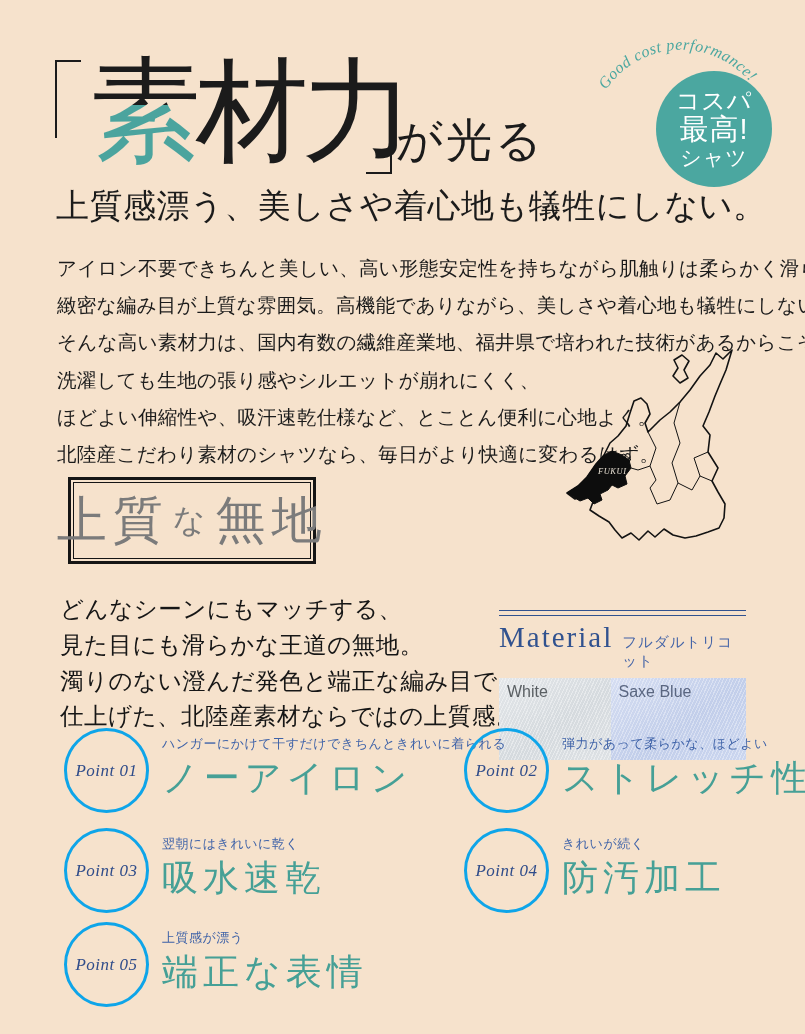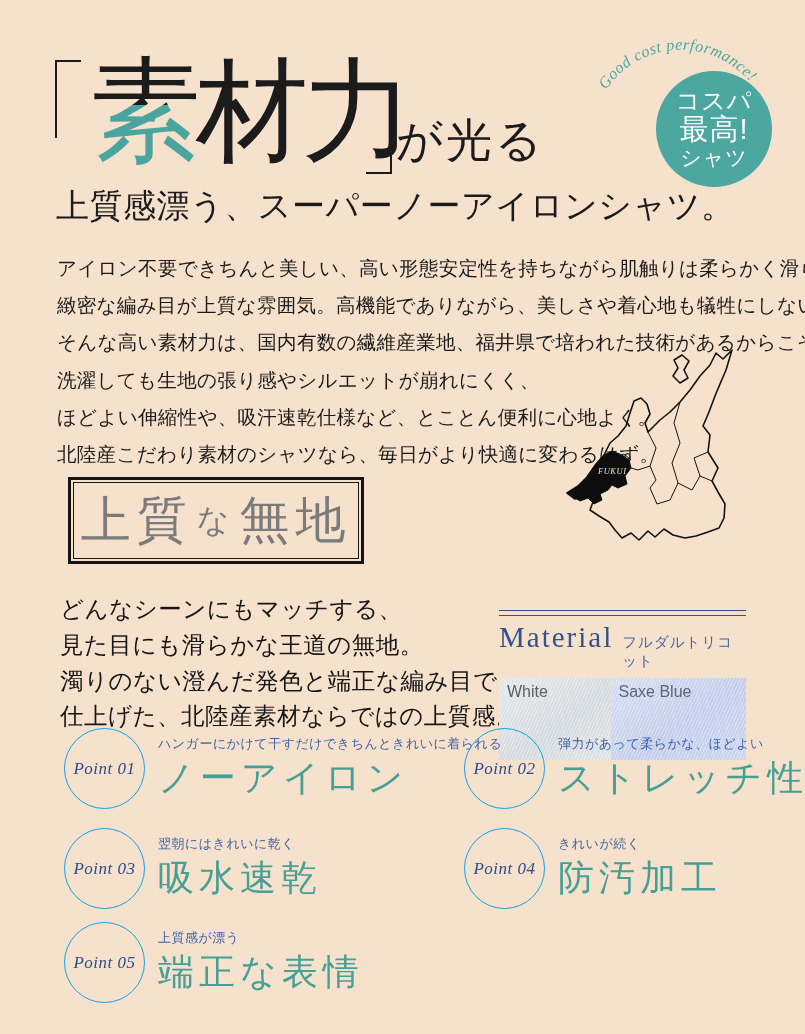--- a/index.html
+++ b/index.html
@@ -27,21 +27,21 @@
   .badge-arc{left:578px;top:12px;width:205px;height:125px;}
 
   
   .subtitle{left:56px;top:184px;font-size:33px;letter-spacing:0.5px;white-space:nowrap;}
   .intro{left:57px;top:250px;font-size:19.5px;line-height:37.2px;letter-spacing:0.3px;white-space:nowrap;}
 
   
   .map{left:552px;top:338px;width:252px;height:218px;}
 
   
-  .quality-box{left:68px;top:477px;width:296px;height:87px;border:3px solid #151515;box-sizing:border-box;}
+  .quality-box{left:68px;top:477px;width:248px;height:87px;border:3px solid #151515;box-sizing:border-box;}
   .quality-box-inner{position:absolute;inset:2px;border:1px solid #151515;
     display:flex;align-items:center;justify-content:center;color:#7b7b7b;letter-spacing:6px;white-space:nowrap;}
   .qb-big{font-size:50px;}
   .qb-small{font-size:32px;margin:0 4px;}
 
   .plain-desc{left:60px;top:592px;font-size:23.5px;line-height:35.8px;letter-spacing:0.5px;color:#161616;white-space:nowrap;}
 
   
   .material{left:499px;top:568px;width:247px;margin-top:42px;}
   .material-rule{height:4px;border-top:1px solid #31528F;border-bottom:1px solid #31528F;}
@@ -54,21 +54,21 @@
   .swatch-white{background:
     repeating-linear-gradient(115deg,rgba(255,255,255,.4) 0 1px,rgba(0,0,0,0) 1px 3px),
     linear-gradient(145deg,#E4E7EA 0%,#D5DADE 55%,#DEE2E5 100%);color:#5a5f63;}
   .swatch-saxe{background:
     repeating-linear-gradient(115deg,rgba(255,255,255,.35) 0 1px,rgba(0,0,0,0) 1px 3px),
     linear-gradient(145deg,#D6DEF2 0%,#C2CEEA 55%,#CBD6EF 100%);color:#5a6680;padding-left:24px;}
   .swatch-label{position:absolute;top:5px;left:8px;}
 
   
   .point{display:flex;position:absolute;}
-  .point-circle{width:79px;height:79px;border:1px solid #0ea5e9;border-radius:50%;flex:0 0 auto;
+  .point-circle{width:79px;height:79px;border:3px solid #0ea5e9;border-radius:50%;flex:0 0 auto;
     display:flex;align-items:center;justify-content:center;
     font-style:italic;font-size:17px;color:#2F4C8A;letter-spacing:0.5px;}
   .point-text{margin-left:13px;padding-top:7px;}
   .point-desc{font-family:"Liberation Sans","DejaVu Sans",sans-serif;font-size:13px;color:#3E62A8;letter-spacing:0.5px;white-space:nowrap;}
   .point-feature{font-size:36px;color:#46A096;letter-spacing:5px;margin-top:1px;white-space:nowrap;}
   .p1{left:64px;top:728px;} .p2{left:464px;top:728px;}
   .p3{left:64px;top:828px;} .p4{left:464px;top:828px;}
   .p5{left:64px;top:922px;}
 </style>
 </head>
@@ -84,21 +84,21 @@
   <text font-family="Liberation Serif, DejaVu Serif, serif" font-style="italic" font-size="16" letter-spacing="0.5" fill="#4BA7A0">
     <textPath href="#arcPath" startOffset="0">Good cost performance!</textPath>
   </text>
 </svg>
 <div class="abs badge-circle" style="background:#4BA7A0">
   <div class="badge-l1">コスパ</div>
   <div class="badge-l2">最高!</div>
   <div class="badge-l3">シャツ</div>
 </div>
 
-<div class="abs subtitle">上質感漂う、スーパーノーアイロンシャツ。</div>
+<div class="abs subtitle">上質感漂う、美しさや着心地も犠牲にしない。</div>
 
 <div class="abs intro">
   <div>アイロン不要できちんと美しい、高い形態安定性を持ちながら肌触りは柔らかく滑らかで、</div>
   <div>緻密な編み目が上質な雰囲気。高機能でありながら、美しさや着心地も犠牲にしない。</div>
   <div>そんな高い素材力は、国内有数の繊維産業地、福井県で培われた技術があるからこそ。</div>
   <div>洗濯しても生地の張り感やシルエットが崩れにくく、</div>
   <div>ほどよい伸縮性や、吸汗速乾仕様など、とことん便利に心地よく。</div>
   <div>北陸産こだわり素材のシャツなら、毎日がより快適に変わるはず。</div>
 </div>
 

